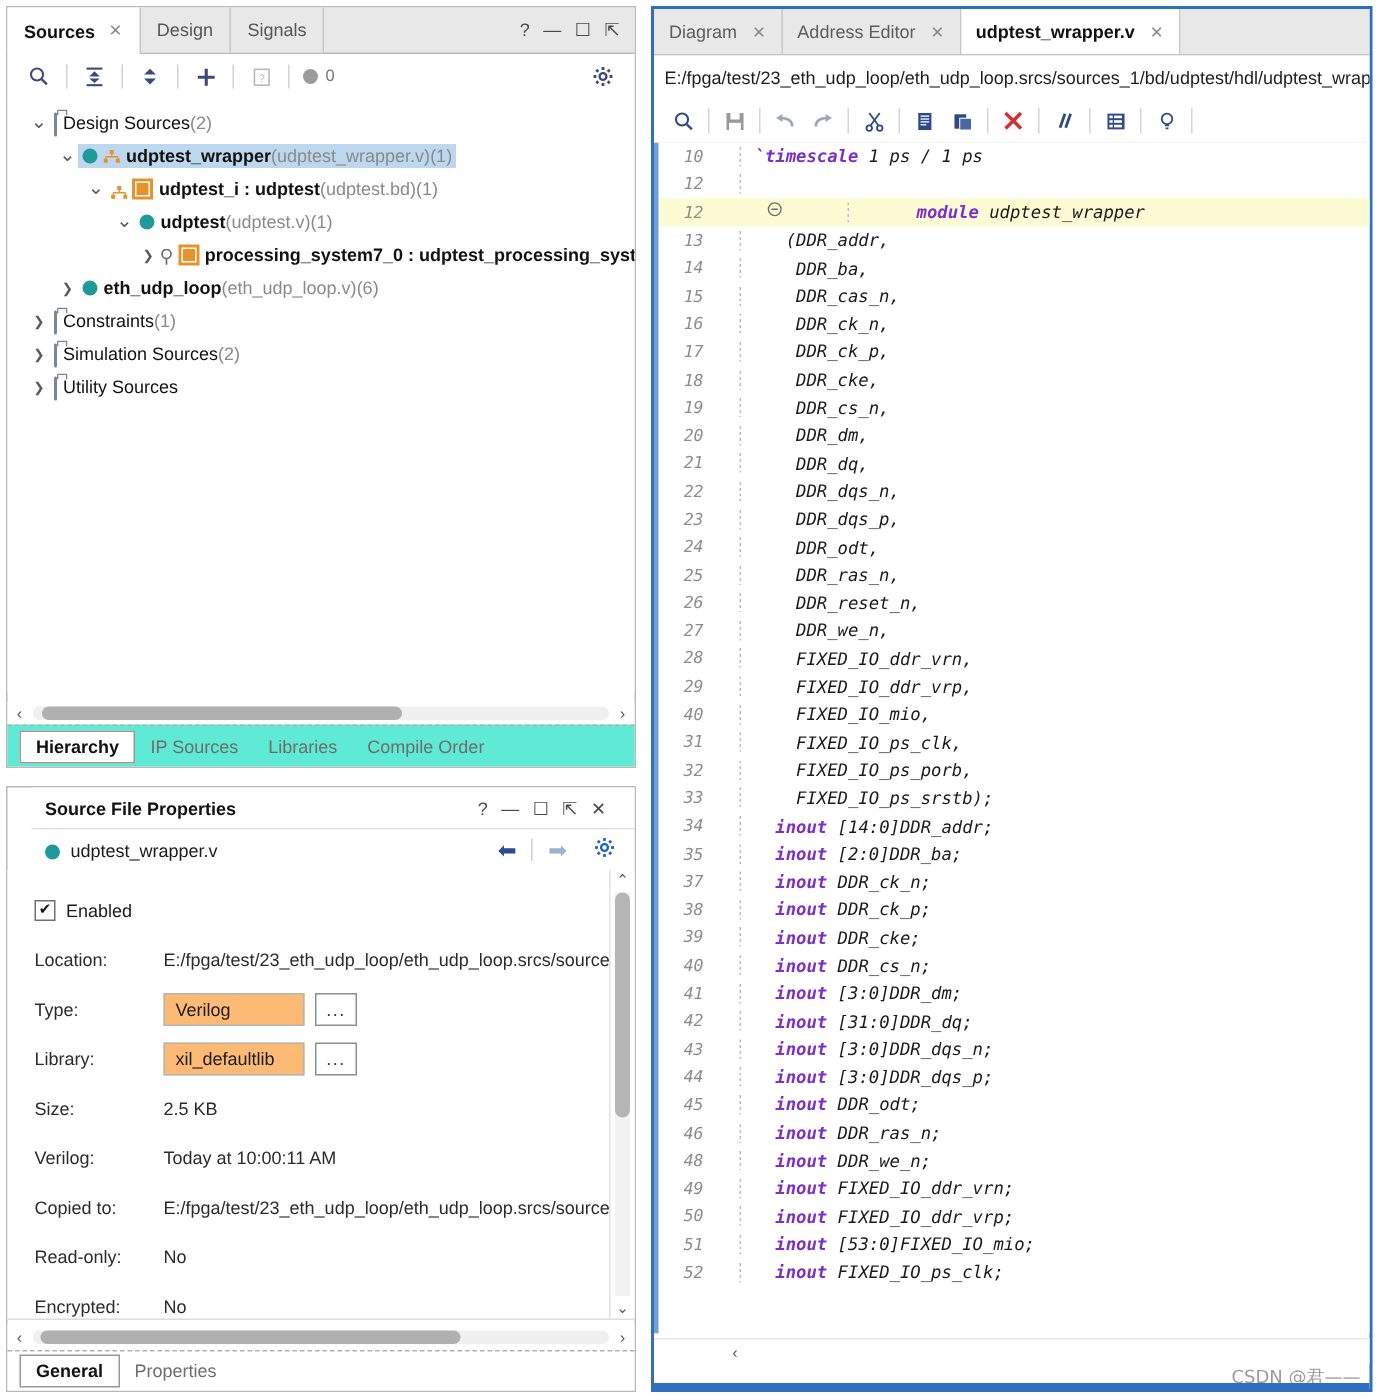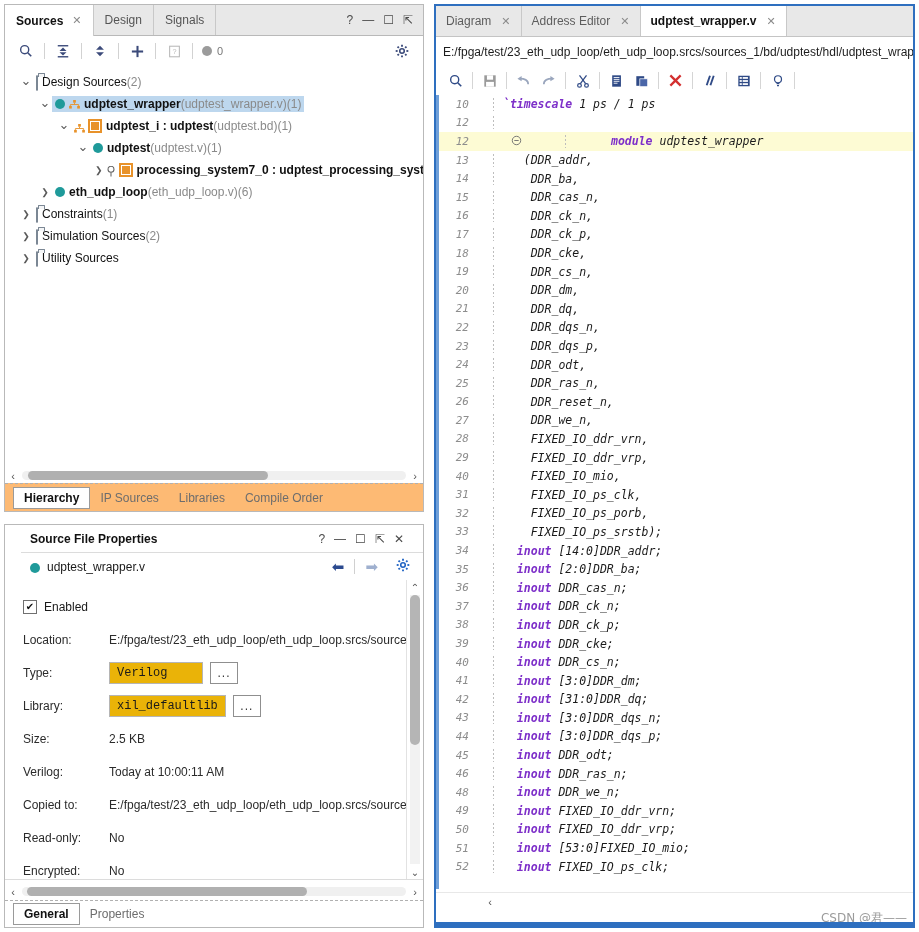--- a/index.html
+++ b/index.html
@@ -86,21 +86,21 @@
   #tree-hscroll{
     position:absolute;left:0;right:0;bottom:28px;height:15px;
     background:#fff;display:flex;align-items:center;
   }
   .sb-arr{width:16px;text-align:center;color:#555;font-size:11px;}
   .sb-track{flex:1;height:9px;background:#f0f0f0;border-radius:5px;position:relative;margin:0 1px;}
   .sb-thumb{position:absolute;left:0;top:0;height:9px;background:#b0b0b0;border-radius:5px;}
 
   .btabs{
     position:absolute;left:0;right:0;bottom:0;height:27px;
-    border-top:1px dashed #b0b0b0;background:#fdba74;
+    border-top:1px dashed #b0b0b0;background:#5eead4;
     display:flex;align-items:center;padding-left:8px;gap:0;
   }
   .btab{font-size:12px;color:#6d6d6d;padding:3px 10px;}
   .btab.active{color:#111;font-weight:bold;border:1px solid #9a9a9a;background:#fff;}
 
   
   #props-panel{
     left:4px;top:524px;width:420px;height:404px;
     background:#ffffff;border:1px solid #b9b9b9;padding-left:16px;
   }
@@ -122,22 +122,22 @@
   #pbody-inner{position:absolute;left:0;top:0;right:17px;bottom:0;padding:10px 0 0 18px;overflow:hidden;}
   .prow{display:flex;align-items:center;height:33px;font-size:12px;white-space:nowrap;}
   .plab{width:86px;color:#2b2b2b;flex-shrink:0;}
   .pval{color:#2b2b2b;}
   .cbx{
     width:12px;height:12px;border:1px solid #707070;background:#fff;
     display:inline-flex;align-items:center;justify-content:center;margin-right:7px;
     font-size:10px;color:#111;line-height:1;
   }
   .field{
-    background:#eab308;border:1px solid #b5b5b5;height:20px;
-    display:inline-flex;align-items:center;padding:0 7px;font-size:12px;color:#1a1a1a;min-width:78px;font-family:Liberation Mono, monospace;
+    background:#fdba74;border:1px solid #b5b5b5;height:20px;
+    display:inline-flex;align-items:center;padding:0 7px;font-size:12px;color:#1a1a1a;min-width:78px;
   }
   .ellip{
     width:26px;height:20px;border:1px solid #8f8f8f;background:#fff;
     display:inline-flex;align-items:center;justify-content:center;margin-left:7px;
     color:#333;font-size:12px;letter-spacing:1px;
   }
   .vscroll{
     position:absolute;right:0;top:0;bottom:0;width:16px;background:#fff;
     border-left:1px solid #e2e2e2;display:flex;flex-direction:column;align-items:center;
   }
@@ -644,21 +644,20 @@
       <div class="cline"><span class="gut">26</span><span class="fold"></span><span class="dash"><i></i></span><span class="ctxt">    DDR_reset_n,</span></div>
       <div class="cline"><span class="gut">27</span><span class="fold"></span><span class="dash"><i></i></span><span class="ctxt">    DDR_we_n,</span></div>
       <div class="cline"><span class="gut">28</span><span class="fold"></span><span class="dash"><i></i></span><span class="ctxt">    FIXED_IO_ddr_vrn,</span></div>
       <div class="cline"><span class="gut">29</span><span class="fold"></span><span class="dash"><i></i></span><span class="ctxt">    FIXED_IO_ddr_vrp,</span></div>
       <div class="cline"><span class="gut">40</span><span class="fold"></span><span class="dash"><i></i></span><span class="ctxt">    FIXED_IO_mio,</span></div>
       <div class="cline"><span class="gut">31</span><span class="fold"></span><span class="dash"><i></i></span><span class="ctxt">    FIXED_IO_ps_clk,</span></div>
       <div class="cline"><span class="gut">32</span><span class="fold"></span><span class="dash"><i></i></span><span class="ctxt">    FIXED_IO_ps_porb,</span></div>
       <div class="cline"><span class="gut">33</span><span class="fold"></span><span class="dash"><i></i></span><span class="ctxt">    FIXED_IO_ps_srstb);</span></div>
       <div class="cline"><span class="gut">34</span><span class="fold"></span><span class="dash"><i></i></span><span class="ctxt">  <span class="kw">inout</span> [14:0]DDR_addr;</span></div>
       <div class="cline"><span class="gut">35</span><span class="fold"></span><span class="dash"><i></i></span><span class="ctxt">  <span class="kw">inout</span> [2:0]DDR_ba;</span></div>
-      <div class="cline"><span class="gut">36</span><span class="fold"></span><span class="dash"><i></i></span><span class="ctxt">  <span class="kw">inout</span> DDR_cas_n;</span></div>
       <div class="cline"><span class="gut">37</span><span class="fold"></span><span class="dash"><i></i></span><span class="ctxt">  <span class="kw">inout</span> DDR_ck_n;</span></div>
       <div class="cline"><span class="gut">38</span><span class="fold"></span><span class="dash"><i></i></span><span class="ctxt">  <span class="kw">inout</span> DDR_ck_p;</span></div>
       <div class="cline"><span class="gut">39</span><span class="fold"></span><span class="dash"><i></i></span><span class="ctxt">  <span class="kw">inout</span> DDR_cke;</span></div>
       <div class="cline"><span class="gut">40</span><span class="fold"></span><span class="dash"><i></i></span><span class="ctxt">  <span class="kw">inout</span> DDR_cs_n;</span></div>
       <div class="cline"><span class="gut">41</span><span class="fold"></span><span class="dash"><i></i></span><span class="ctxt">  <span class="kw">inout</span> [3:0]DDR_dm;</span></div>
       <div class="cline"><span class="gut">42</span><span class="fold"></span><span class="dash"><i></i></span><span class="ctxt">  <span class="kw">inout</span> [31:0]DDR_dq;</span></div>
       <div class="cline"><span class="gut">43</span><span class="fold"></span><span class="dash"><i></i></span><span class="ctxt">  <span class="kw">inout</span> [3:0]DDR_dqs_n;</span></div>
       <div class="cline"><span class="gut">44</span><span class="fold"></span><span class="dash"><i></i></span><span class="ctxt">  <span class="kw">inout</span> [3:0]DDR_dqs_p;</span></div>
       <div class="cline"><span class="gut">45</span><span class="fold"></span><span class="dash"><i></i></span><span class="ctxt">  <span class="kw">inout</span> DDR_odt;</span></div>
       <div class="cline"><span class="gut">46</span><span class="fold"></span><span class="dash"><i></i></span><span class="ctxt">  <span class="kw">inout</span> DDR_ras_n;</span></div>

